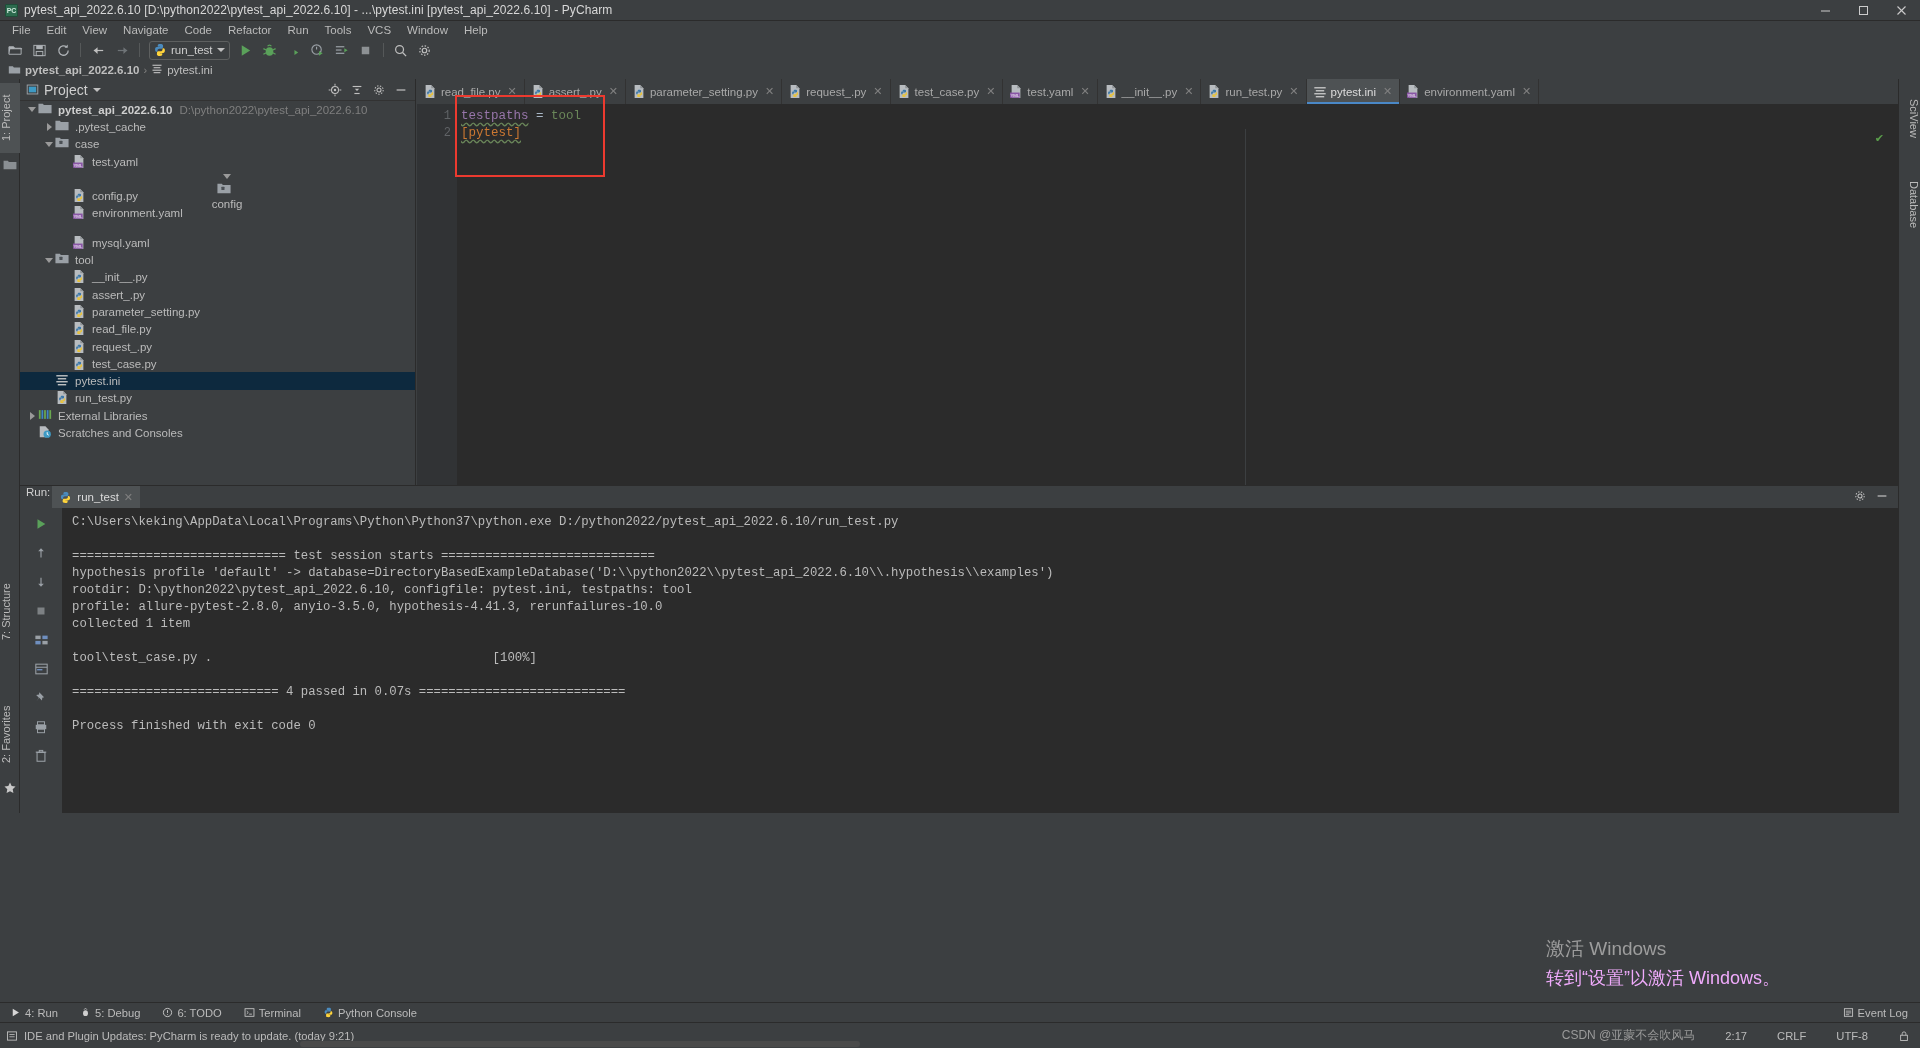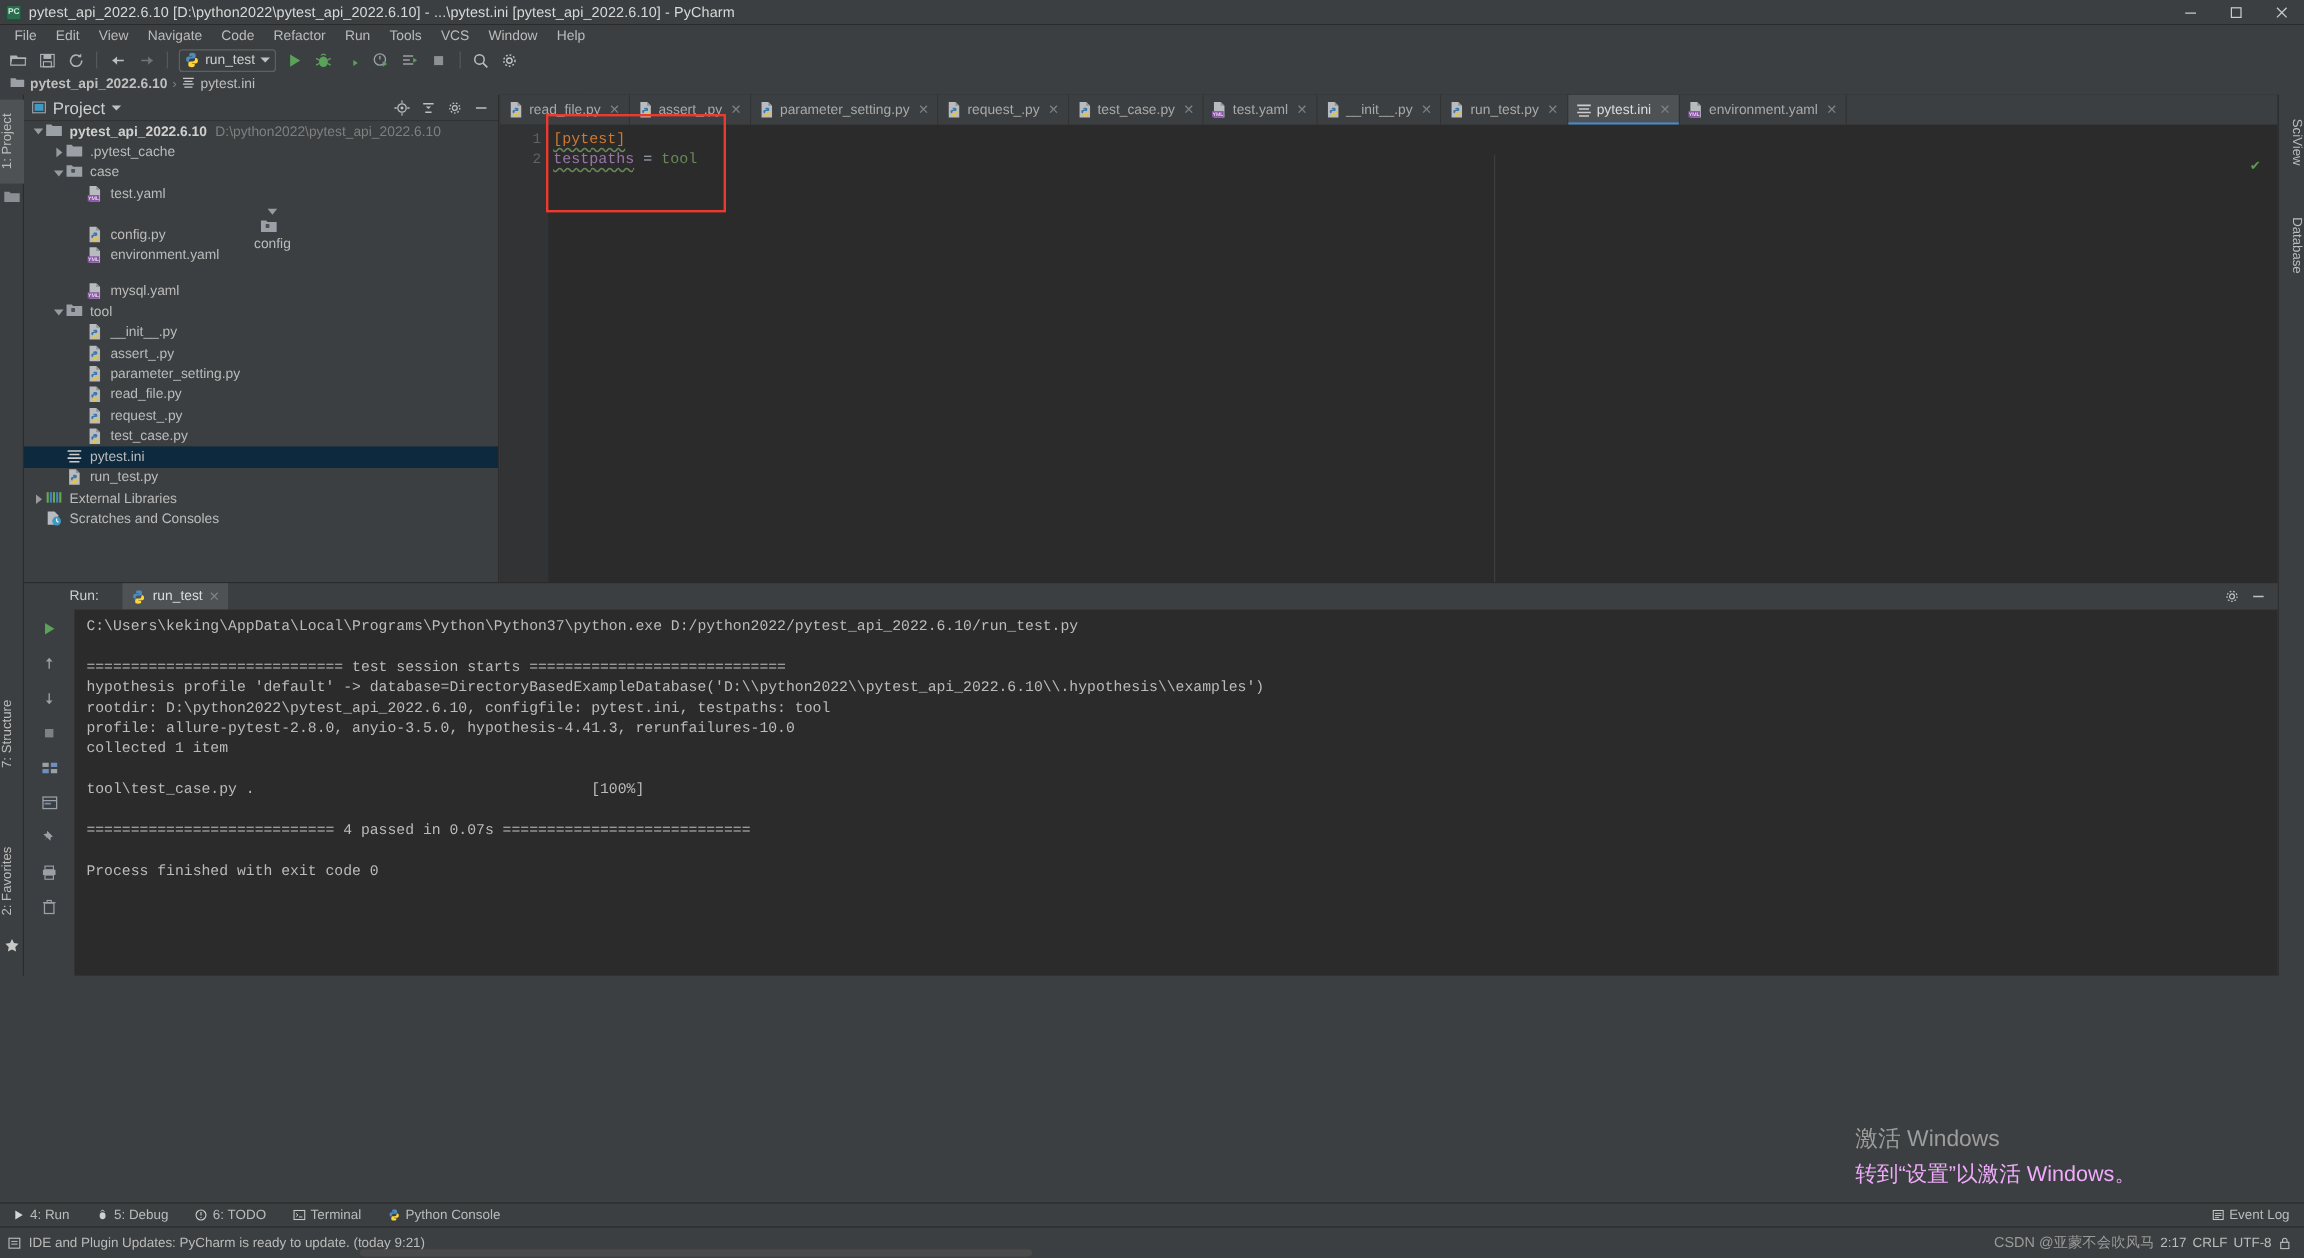--- a/index.html
+++ b/index.html
@@ -162,21 +162,21 @@
     position:absolute; right:0; width:22px;
     writing-mode:vertical-rl; font-size:11px; color:#bbbbbb;
     text-align:center; padding:4px 0; white-space:nowrap;
   }
 
   
   .runpanel {
     position:absolute; left:20px; top:485px; right:22px; height:328px;
     background:#3c3f41; border-top:1px solid #2b2b2b;
   }
-  .run-header { height:22px; display:flex; align-items:center; gap:20px; padding-left:6px;margin-left:32px; }
+  .run-header { height:22px; display:flex; gap:2px; padding-left:6px; }
   .run-header .rh-label { font-size:11.5px; color:#cfcfcf; }
   .run-tab {
     display:flex; align-items:center; gap:5px; height:22px; padding:0 7px;
     background:#4e5254; font-size:11.5px; color:#dcdcdc;
   }
   .run-tools { margin-left:auto; display:flex; gap:2px; padding-right:6px; }
   .run-side {
     position:absolute; left:0; top:22px; width:42px; bottom:0;
     display:flex; flex-direction:column; align-items:center; gap:9px; padding-top:6px;
   }
@@ -205,21 +205,21 @@
   .bb-item { display:flex; align-items:center; gap:4px; padding:1px 4px; }
   .bb-right { margin-left:auto; display:flex; align-items:center; gap:6px; padding-right:8px; }
 
   
   .statusbar {
     position:absolute; left:0; bottom:0; width:1920px; height:26px;
     background:#3c3f41; display:flex; align-items:center; padding-left:6px;
     font-size:11.2px; color:#bbbbbb; border-top:1px solid #2b2b2b;
   }
   .sb-left { display:flex; align-items:center; gap:6px; }
-  .sb-right { margin-left:auto; display:flex; align-items:center; gap:5px; padding-right:10px; }
+  .sb-right { margin-left:auto; display:flex; align-items:center; gap:30px; padding-right:10px; }
   .sb-csdn { color:#9a9a9a; font-size:12px; }
   .scroll-h {
     position:absolute; left:300px; bottom:1px; width:560px; height:6px;
     background:#4a4a4a; border-radius:3px;
   }
 </style>
 </head>
 <body>
 
 <div id="app">
@@ -805,22 +805,22 @@
           <span>environment.yaml</span>
           <span class="xclose">✕</span>
         </div>
       </div>
     <div class="code-area">
       <div class="gutter" id="line-gutter">
           <div>1</div>
           <div>2</div>
         </div>
       <div class="codelines">
+        <div><span class="tok-key">testpaths</span><span class="tok-eq"> = </span><span class="tok-val">tool</span></div>
         <div><span class="tok-section">[pytest]</span></div>
-        <div><span class="tok-key">testpaths</span><span class="tok-eq"> = </span><span class="tok-val">tool</span></div>
       </div>
       <div class="vsplit" style="left:828px;"></div>
       <div class="check-ok">✔</div>
     </div>
 
     <div class="redbox" style="left:38px; top:16px; width:150px; height:82px;"></div>
   </div>
 
   <div class="rightrail">
     <div class="rrail-tab" style="top:6px;height:66px;">SciView</div>

